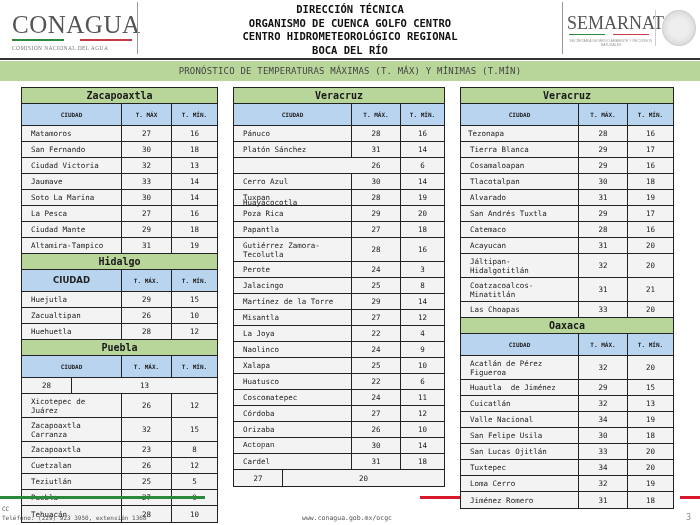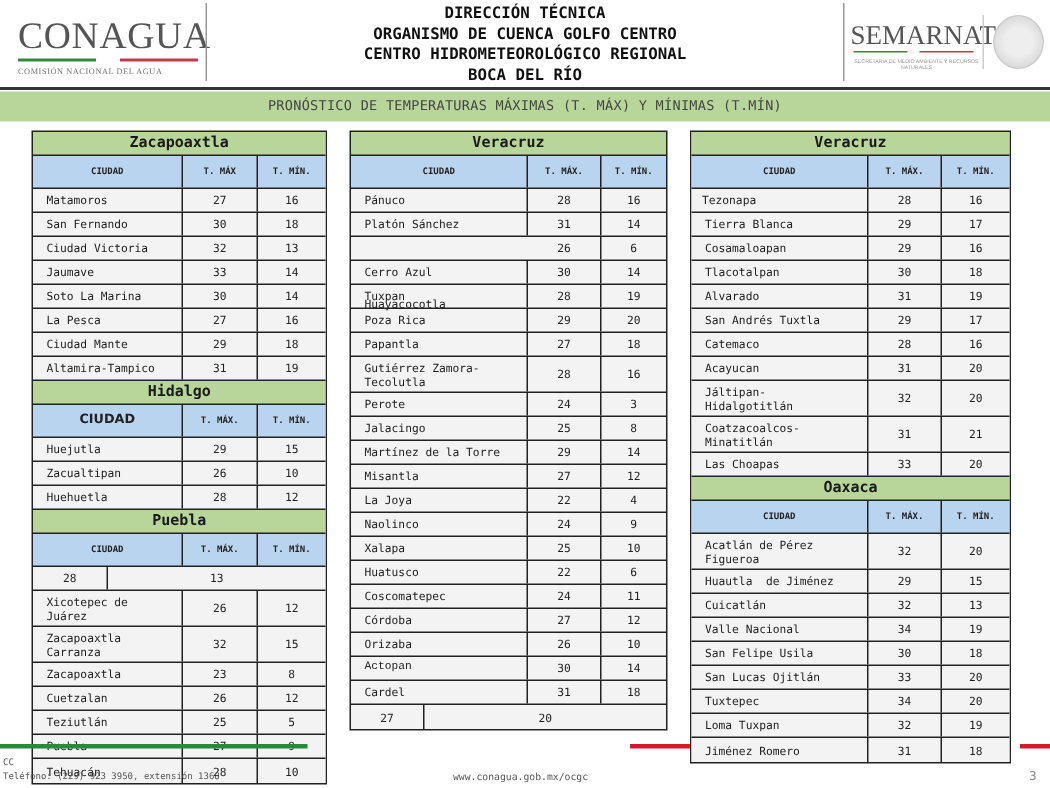--- a/index.html
+++ b/index.html
@@ -433,21 +433,21 @@
         <div class="c1" style="width:118px;">San Lucas Ojitlán</div>
         <div class="c2" style="width:49px;">33</div>
         <div class="c3" style="flex:1;">20</div>
       </div>
     <div class="row h1">
         <div class="c1" style="width:118px;">Tuxtepec</div>
         <div class="c2" style="width:49px;">34</div>
         <div class="c3" style="flex:1;">20</div>
       </div>
     <div class="row h1">
-        <div class="c1" style="width:118px;">Loma Tuxpan</div>
+        <div class="c1" style="width:118px;">Loma Cerro</div>
         <div class="c2" style="width:49px;">32</div>
         <div class="c3" style="flex:1;">19</div>
       </div>
     <div class="row h1">
         <div class="c1" style="width:118px;">Jiménez Romero</div>
         <div class="c2" style="width:49px;">31</div>
         <div class="c3" style="flex:1;">18</div>
       </div>
   </div>
 </div>

